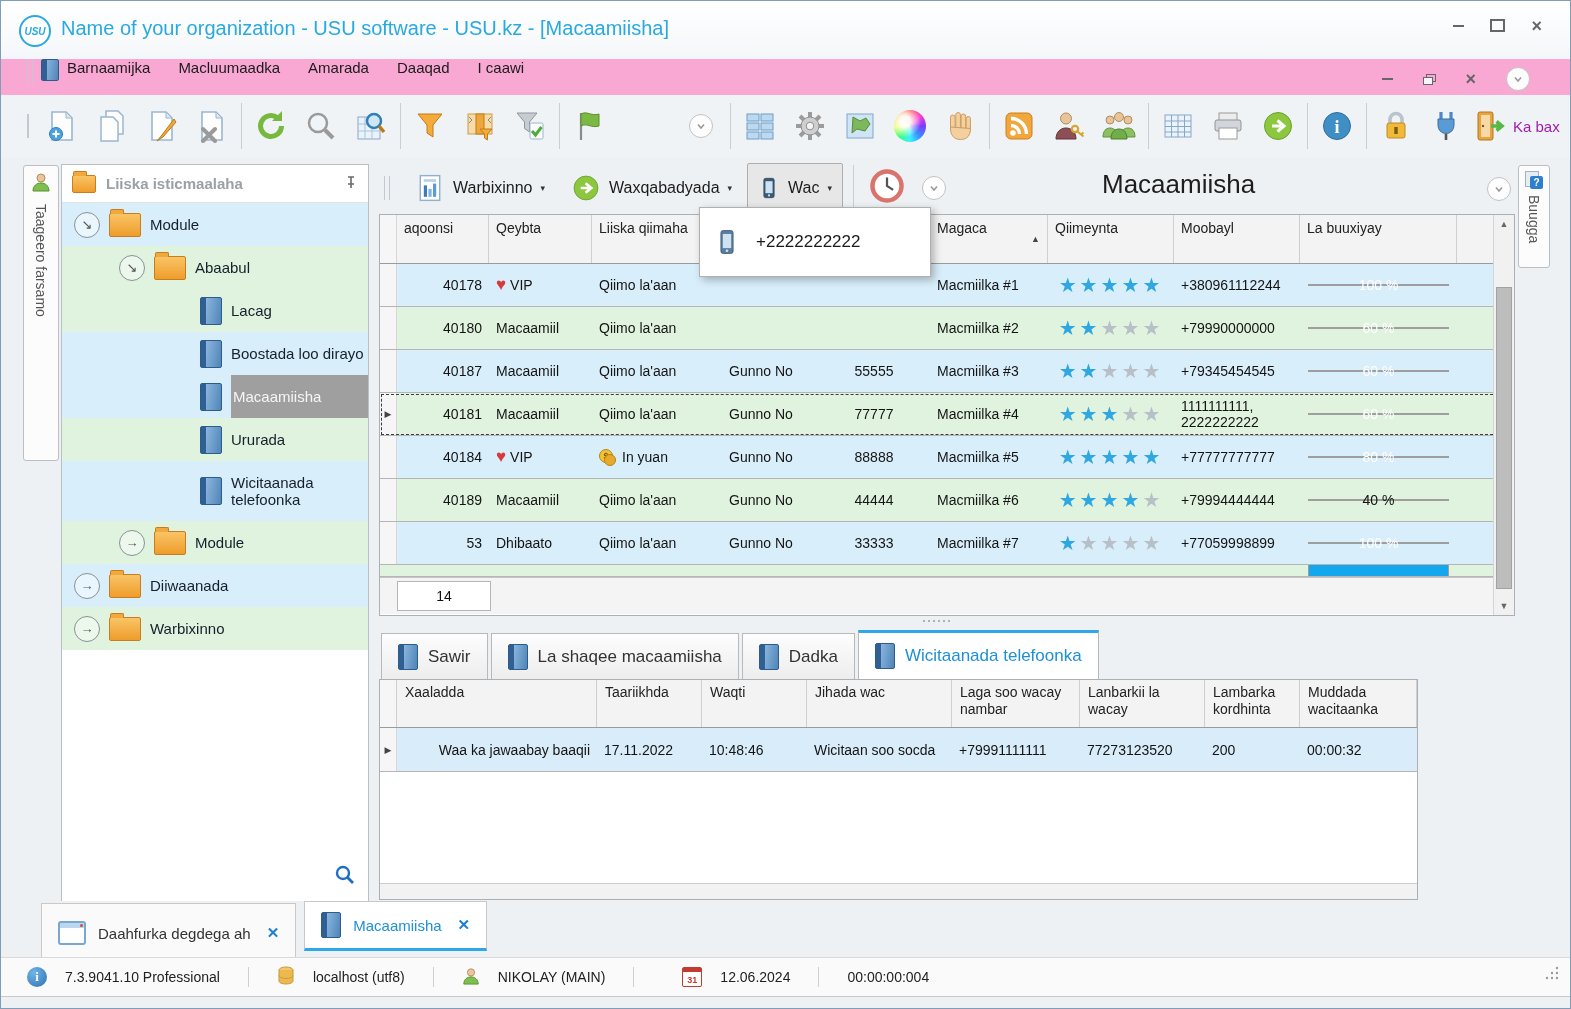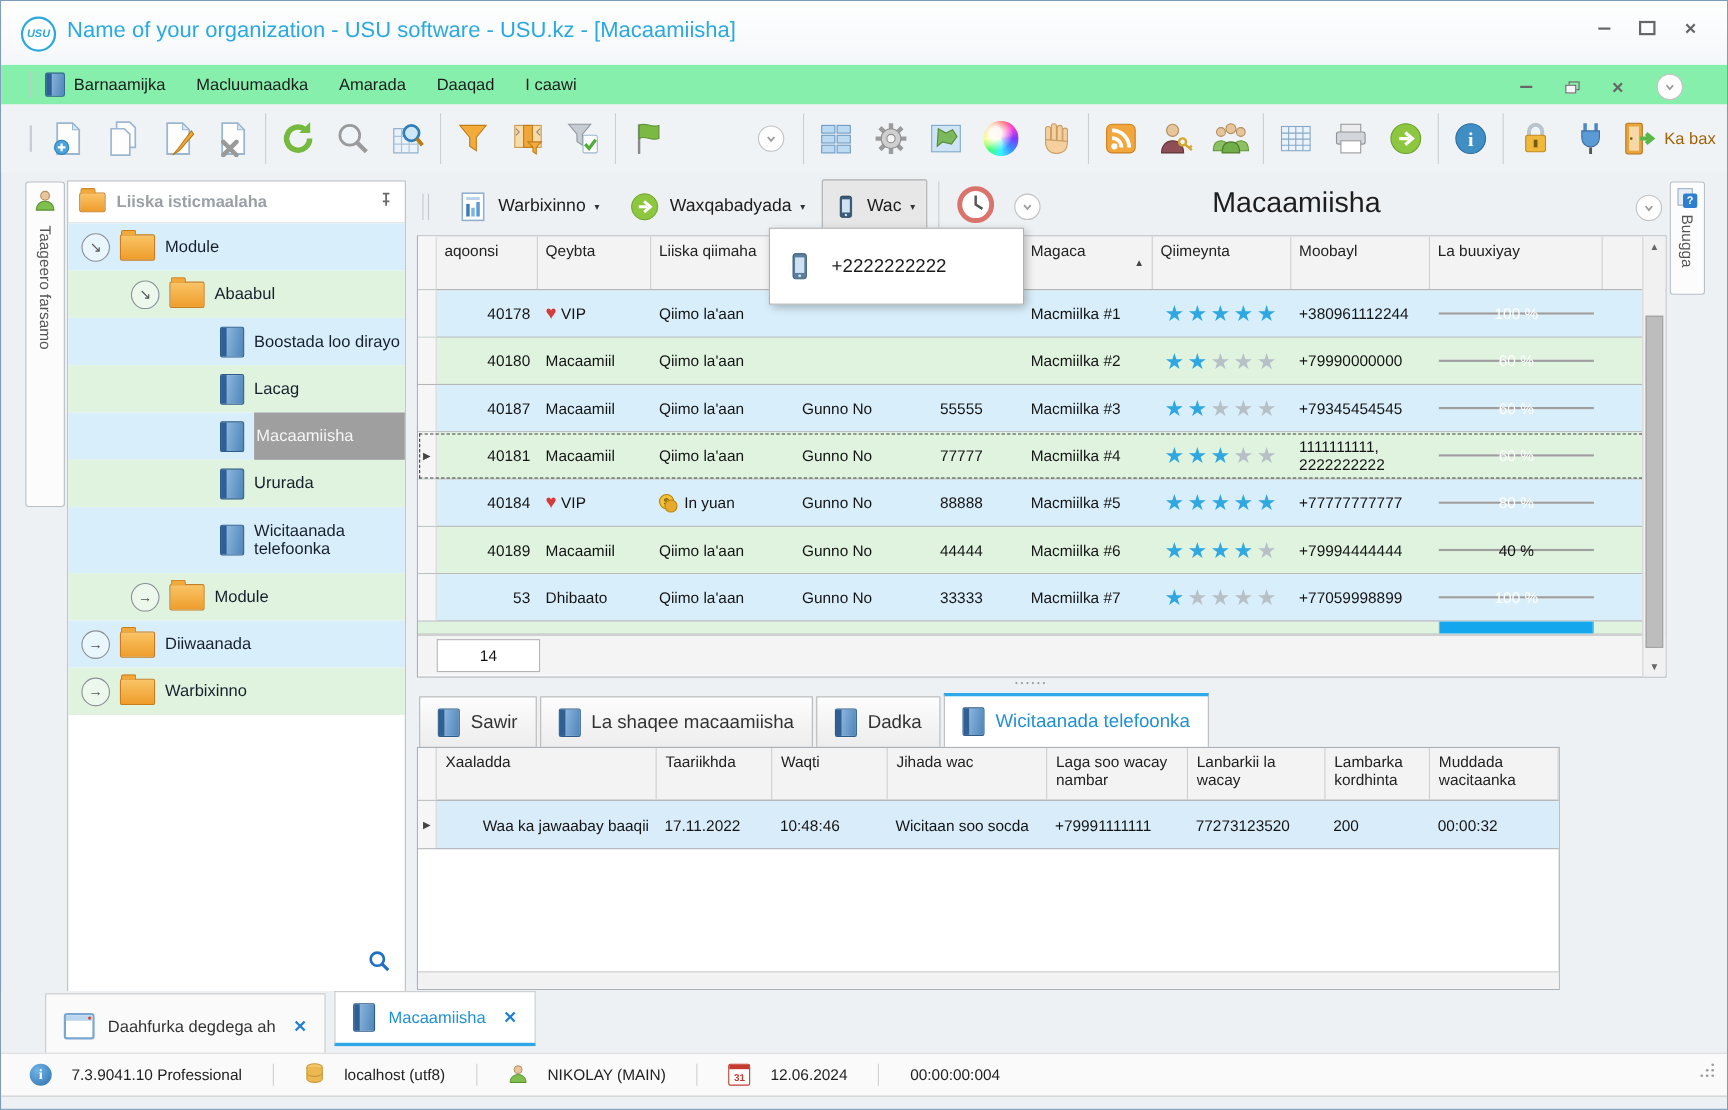--- a/index.html
+++ b/index.html
@@ -15,35 +15,35 @@
   .winctl{display:flex;gap:26px;align-items:center;color:#666;}
   #titlebar-ctl{right:28px;top:18px;}
   .ctl-min{width:11px;height:2px;background:#666;display:inline-block;}
   .ctl-max{width:11px;height:9px;border:2px solid #666;display:inline-block;}
   .ctl-restore{position:relative;width:12px;height:11px;display:inline-block;}
   .ctl-restore:before{content:"";position:absolute;left:3px;top:0;width:8px;height:6px;border:1.5px solid #666;}
   .ctl-restore:after{content:"";position:absolute;left:0;top:3px;width:8px;height:6px;border:1.5px solid #666;background:#f4f7fa;}
   .ctl-close{font-size:18px;font-weight:bold;color:#666;line-height:12px;}
 
   
-  #menubar{left:0;top:58px;width:100%;height:36px;display:flex;align-items:center;background:#86efac;}
+  #menubar{left:0;top:58px;width:100%;height:36px;display:flex;background:#f9a8d4;}
   .grip{width:4px;height:24px;border-left:1px solid #c3c9cf;border-right:1px solid #c3c9cf;margin:0 8px 0 26px;}
   #menu-items{display:flex;gap:28px;font-size:15px;color:#1b1b1b;margin-left:8px;}
   .menu-item{cursor:default;}
   #menubar-ctl{position:absolute;right:40px;top:8px;gap:30px;color:#777;}
 
   .chev-circle{width:22px;height:22px;border-radius:50%;border:1px solid #c2c2c2;display:inline-flex;align-items:center;justify-content:center;background:#fdfdfd;}
 
   
   #toolbar{left:0;top:94px;width:100%;height:62px;display:flex;align-items:center;background:#f0f3f6;}
   .tbtn{height:54px;min-width:46px;display:flex;align-items:center;justify-content:center;gap:6px;padding:0 2px;}
   .tsep{width:1px;height:46px;background:#c9ced3;margin:0 4px;}
   .tspacer{width:62px;}
   .ticon{display:inline-flex;}
-  .tlabel{font-size:15px;color:#a16207;white-space:nowrap;padding-right:4px;}
+  .tlabel{font-size:15px;color:#a21caf;white-space:nowrap;padding-right:4px;}
   .cw{width:32px;height:32px;border-radius:50%;display:inline-block;
       background:radial-gradient(circle at 35% 35%, rgba(255,255,255,.95) 0 18%, rgba(255,255,255,0) 55%),
                  conic-gradient(#ff3b3b,#ff3bd4,#7a3bff,#3b8cff,#3bf0ff,#3bff7a,#eaff3b,#ffb03b,#ff3b3b);}
 
   
   #left-tab{left:22px;top:164px;width:34px;height:288px;background:#fcfcfc;border:1px solid #b9bfc5;border-radius:3px;
             display:flex;flex-direction:column;align-items:center;padding-top:6px;gap:8px;}
   .vtext{writing-mode:vertical-rl;font-size:14px;color:#555;white-space:nowrap;}
 
   
@@ -143,21 +143,21 @@
   .window-ic:before{content:"";position:absolute;left:0;right:0;top:0;height:5px;background:#bcd6ee;}
   .window-ic:after{content:"";position:absolute;right:1px;top:1px;width:3px;height:3px;background:#d04a3a;border-radius:50%;}
 
   
   #statusbar{left:0;top:956px;width:100%;height:40px;background:#fafafa;border-top:1px solid #d9d9d9;border-bottom:1px solid #c9c9c9;
              display:flex;align-items:center;gap:18px;padding-left:26px;box-sizing:border-box;font-size:14px;color:#222;}
   .ssep{width:1px;height:20px;background:#cfcfcf;margin:0 10px;}
   .info-ic{width:20px;height:20px;border-radius:50%;background:radial-gradient(circle at 35% 30%,#6fb6e8,#2f6fae);color:#fff;
            font-size:13px;font-weight:bold;display:flex;align-items:center;justify-content:center;font-family:"Liberation Serif",serif;}
   .cal-ic{width:20px;height:20px;background:#fff;border:1.5px solid #c23b2e;border-radius:2px;position:relative;
-          display:flex;align-items:flex-end;justify-content:center;font-size:9px;color:#c23b2e;font-weight:bold;padding-bottom:1px;box-sizing:border-box;}
+          display:flex;align-items:flex-end;justify-content:center;font-size:9px;color:#c23b2e;font-weight:bold;padding-bottom:1px;box-sizing:border-box;margin-left:20px;}
   .cal-ic:before{content:"";position:absolute;left:0;right:0;top:0;height:4px;background:#c23b2e;}
   #resize-grip{position:absolute;right:10px;top:964px;}
 </style>
 </head>
 <body>
 
 <div id="app" class="nosel">
 
   <div id="titlebar" class="abs">
     <div id="logo" class="abs">USU</div>
@@ -479,27 +479,27 @@
         <div class="tree-row bg-blue" style="padding-left: 12px;">
           <span class="expander">↘</span>
           <span class="folder-ic"></span>
           <span class="tree-label">Module</span>
         </div>
         <div class="tree-row bg-green" style="padding-left: 57px;">
           <span class="expander">↘</span>
           <span class="folder-ic"></span>
           <span class="tree-label">Abaabul</span>
         </div>
+        <div class="tree-row bg-green" style="padding-left: 138px;">
+          <span class="book-ic"></span>
+          <span class="tree-label">Lacag</span>
+        </div>
         <div class="tree-row bg-blue" style="padding-left: 138px;">
           <span class="book-ic"></span>
           <span class="tree-label">Boostada loo dirayo</span>
-        </div>
-        <div class="tree-row bg-green" style="padding-left: 138px;">
-          <span class="book-ic"></span>
-          <span class="tree-label">Lacag</span>
         </div>
         <div class="tree-row bg-blue" style="padding-left: 138px;">
           <span class="book-ic"></span>
           <span class="tree-label sel">Macaamiisha</span>
         </div>
         <div class="tree-row bg-green" style="padding-left: 138px;">
           <span class="book-ic"></span>
           <span class="tree-label">Ururada</span>
         </div>
         <div class="tree-row bg-blue tall" style="padding-left: 138px;">

